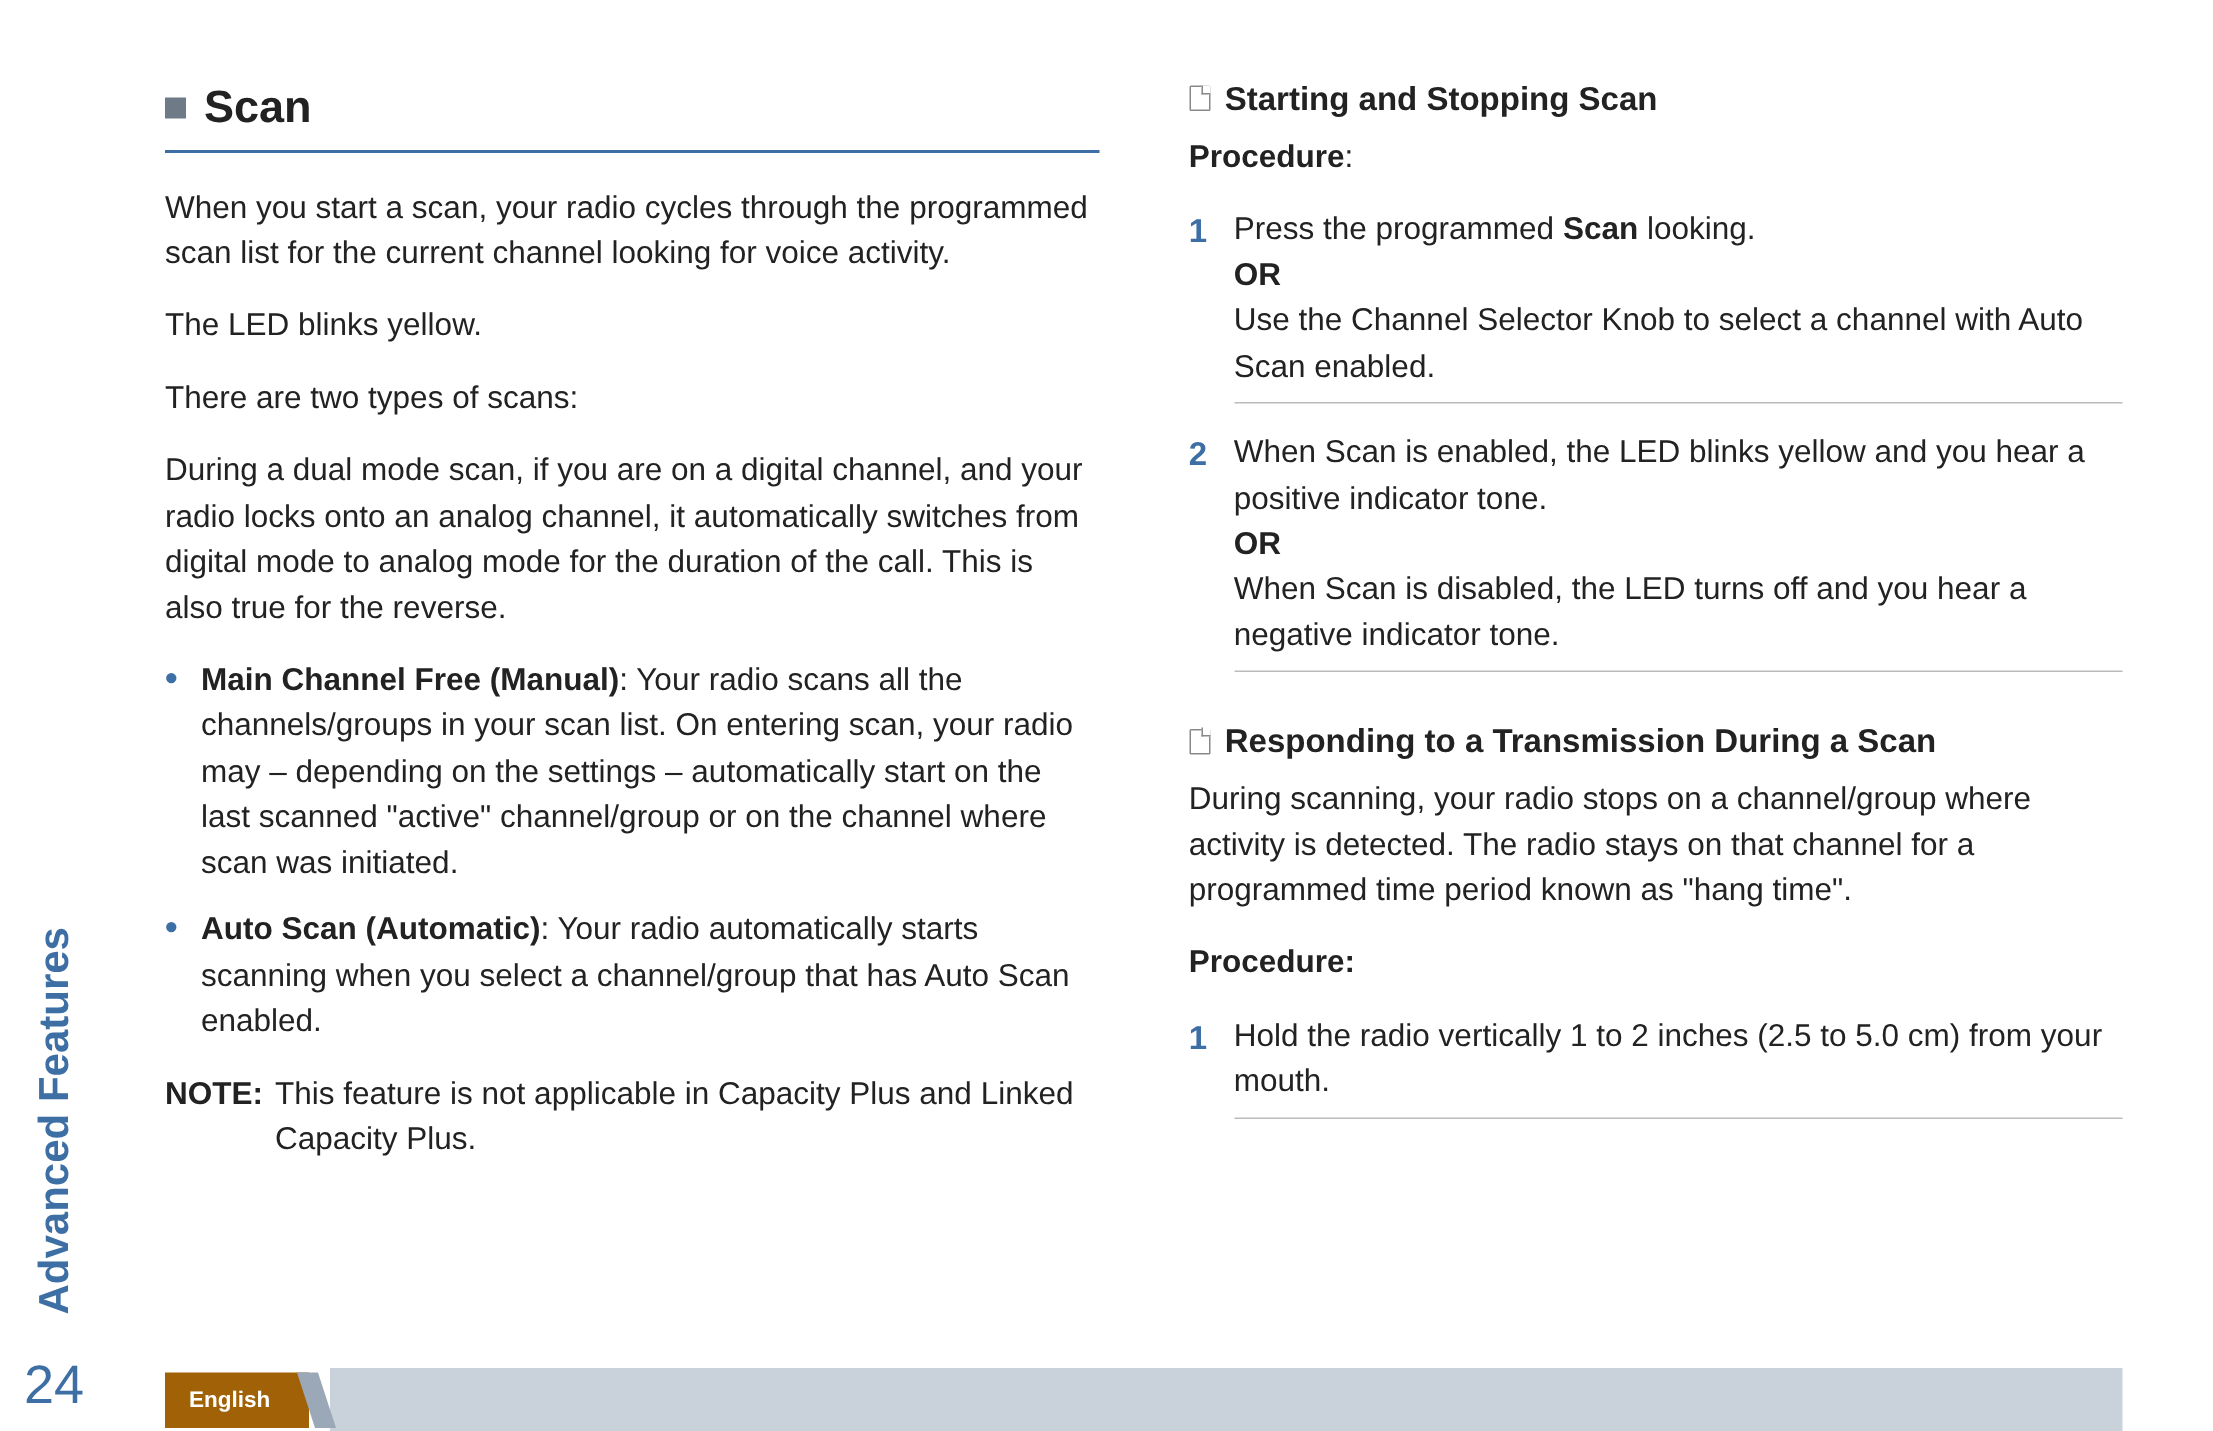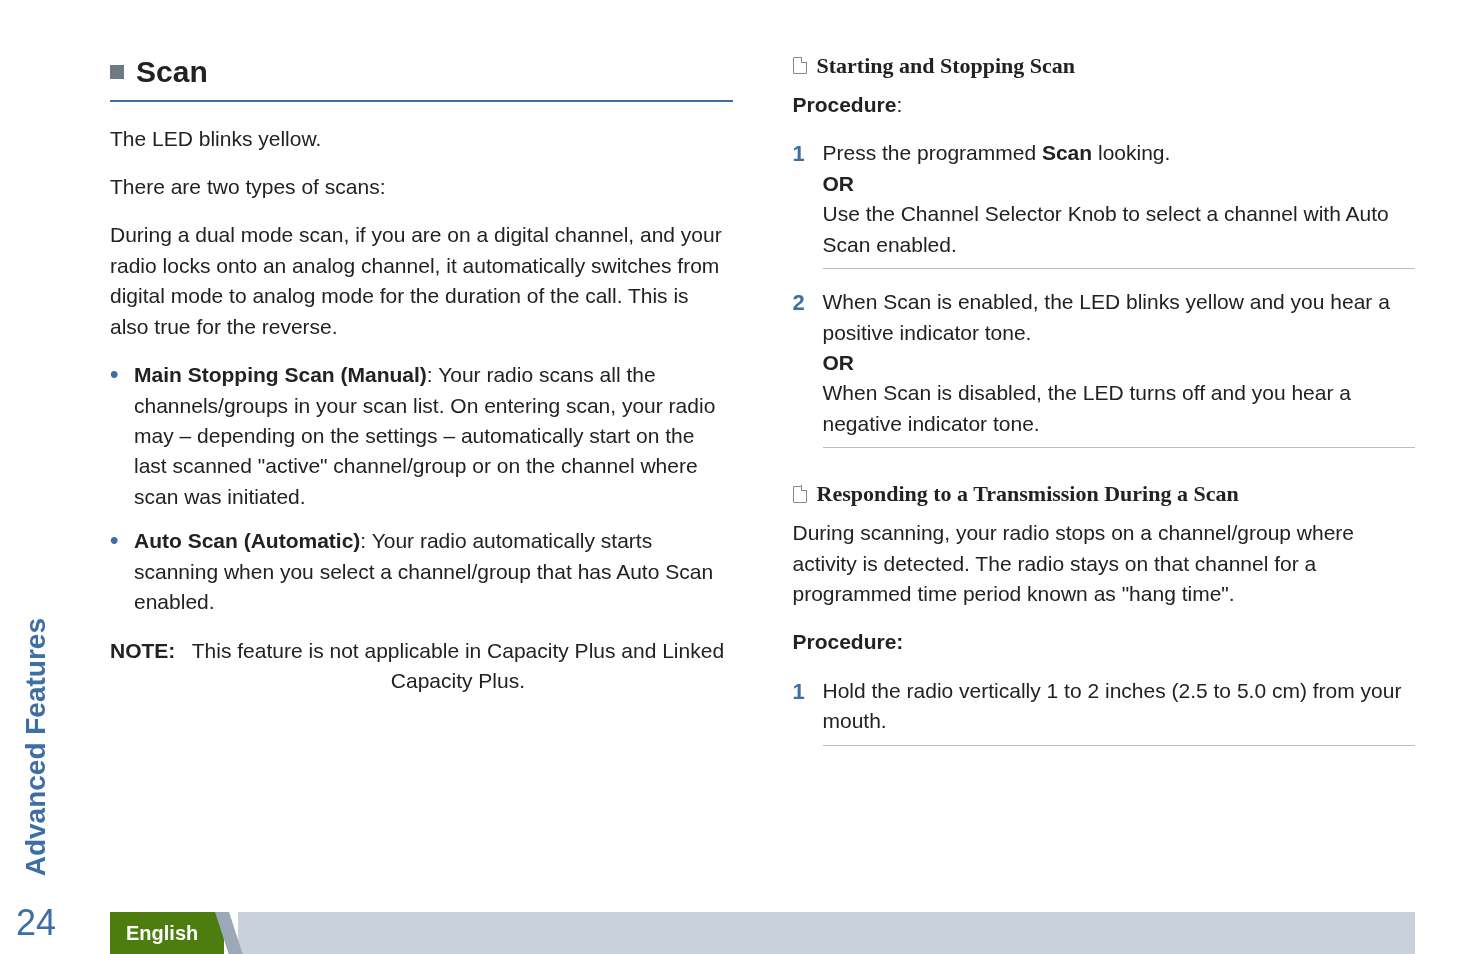--- a/index.html
+++ b/index.html
@@ -10,38 +10,38 @@
   h2.section-title { font-size: 30px; font-weight: bold; color: #222; }
   .title-row { display: flex; align-items: center; gap: 12px; margin-bottom: 6px; }
   .sq-bullet { width: 14px; height: 14px; background: #6e7a86; display: inline-block; }
   .hr-blue { height: 2px; background: #3d6fa5; margin: 4px 0 22px 0; }
   p { margin-bottom: 18px; }
   ul.bullets { list-style: none; margin-bottom: 18px; }
   ul.bullets > li { position: relative; padding-left: 24px; margin-bottom: 14px; }
   ul.bullets > li::before { content: "•"; color: #3d6fa5; font-size: 24px; position: absolute; left: 0; top: -3px; font-weight: bold; }
   .note { display: flex; gap: 8px; }
   .note-label { font-weight: bold; }
-  .note-body { flex: 1; text-align: center; }
-  .sub-row { display: flex; align-items: center; gap: 10px; margin-bottom: 8px; font-family: Liberation Serif, serif; }
+  .note-body { flex: 1; }
+  .sub-row { display: flex; align-items: center; gap: 10px; margin-bottom: 8px; }
   .sub-row h3 { font-size: 22px; font-weight: bold; }
   .doc-icon { width: 14px; height: 17px; border: 1.5px solid #888; border-radius: 1px; position: relative; display: inline-block; flex-shrink: 0; }
   .doc-icon::after { content: ""; position: absolute; top: -1.5px; right: -1.5px; width: 5px; height: 5px; background: #fff; border-left: 1.5px solid #888; border-bottom: 1.5px solid #888; }
   ol.steps { list-style: none; counter-reset: step; margin-bottom: 22px; }
   ol.steps > li { position: relative; padding-left: 30px; margin-bottom: 10px; padding-bottom: 8px; }
   ol.steps > li .num { position: absolute; left: 0; top: 0; color: #3d6fa5; font-weight: bold; font-size: 22px; }
   ol.steps > li .step-hr { height: 1px; background: #bbb; margin-top: 8px; }
   .bold { font-weight: bold; }
   .info-icon { display: inline-block; width: 22px; height: 22px; border-radius: 50%; background: #3d6fa5; color: #fff; font-family: Georgia, serif; font-style: italic; font-size: 15px; text-align: center; line-height: 22px; vertical-align: text-bottom; margin-right: 4px; }
   
   .sidebar { position: absolute; left: 18px; top: 0; bottom: 0; width: 36px; display: flex; flex-direction: column; justify-content: flex-end; align-items: center; }
   .side-label { writing-mode: vertical-rl; transform: rotate(180deg); color: #3d6fa5; font-size: 28px; font-weight: bold; margin-bottom: 26px; white-space: nowrap; }
   .page-num { color: #3d6fa5; font-size: 36px; font-weight: normal; margin-bottom: 10px; }
   
   .footer { height: 42px; display: flex; align-items: center; margin-top: 18px; }
-  .footer-tab { background: #4d7c0f; color: #fff; font-weight: bold; padding: 10px 26px 10px 16px; font-size: 20px; position: relative; }
+  .footer-tab { background: #a16207; color: #fff; font-weight: bold; padding: 10px 26px 10px 16px; font-size: 15px; position: relative; }
   .footer-tab::after { content: ""; position: absolute; right: -12px; top: 0; bottom: 0; width: 14px; background: #9aa8b7; transform: skewX(18deg); }
   .footer-rest { flex: 1; background: #c9d2db; height: 100%; margin-left: 14px; }
   .content-indent { padding-left: 50px; }
 </style>
 </head>
 <body>
 
 <div class="page">
 
   <div class="sidebar">
@@ -51,27 +51,28 @@
 
   <div class="columns content-indent">
 
     <div class="col">
       <div class="title-row">
         <span class="sq-bullet"></span>
         <h2 class="section-title">Scan</h2>
       </div>
       <div class="hr-blue"></div>
 
+      <p>When you start a scan, your radio cycles through the programmed scan list for the current channel looking for voice activity.</p>
       <p>The LED blinks yellow.</p>
       <p>There are two types of scans:</p>
       <p>During a dual mode scan, if you are on a digital channel, and your radio locks onto an analog channel, it automatically switches from digital mode to analog mode for the duration of the call. This is also true for the reverse.</p>
 
       <ul class="bullets">
         <li>
-          <span class="bold">Main Stopping Scan (Manual)</span><span>: Your radio scans all the channels/groups in your scan list. On entering scan, your radio may – depending on the settings – automatically start on the last scanned "active" channel/group or on the channel where scan was initiated.</span>
+          <span class="bold">Main Channel Free (Manual)</span><span>: Your radio scans all the channels/groups in your scan list. On entering scan, your radio may – depending on the settings – automatically start on the last scanned "active" channel/group or on the channel where scan was initiated.</span>
         </li>
         <li>
           <span class="bold">Auto Scan (Automatic)</span><span>: Your radio automatically starts scanning when you select a channel/group that has Auto Scan enabled.</span>
         </li>
       </ul>
 
       <div class="note">
         <div class="note-label">NOTE:</div>
         <div class="note-body">This feature is not applicable in Capacity Plus and Linked Capacity Plus.</div>
       </div>

